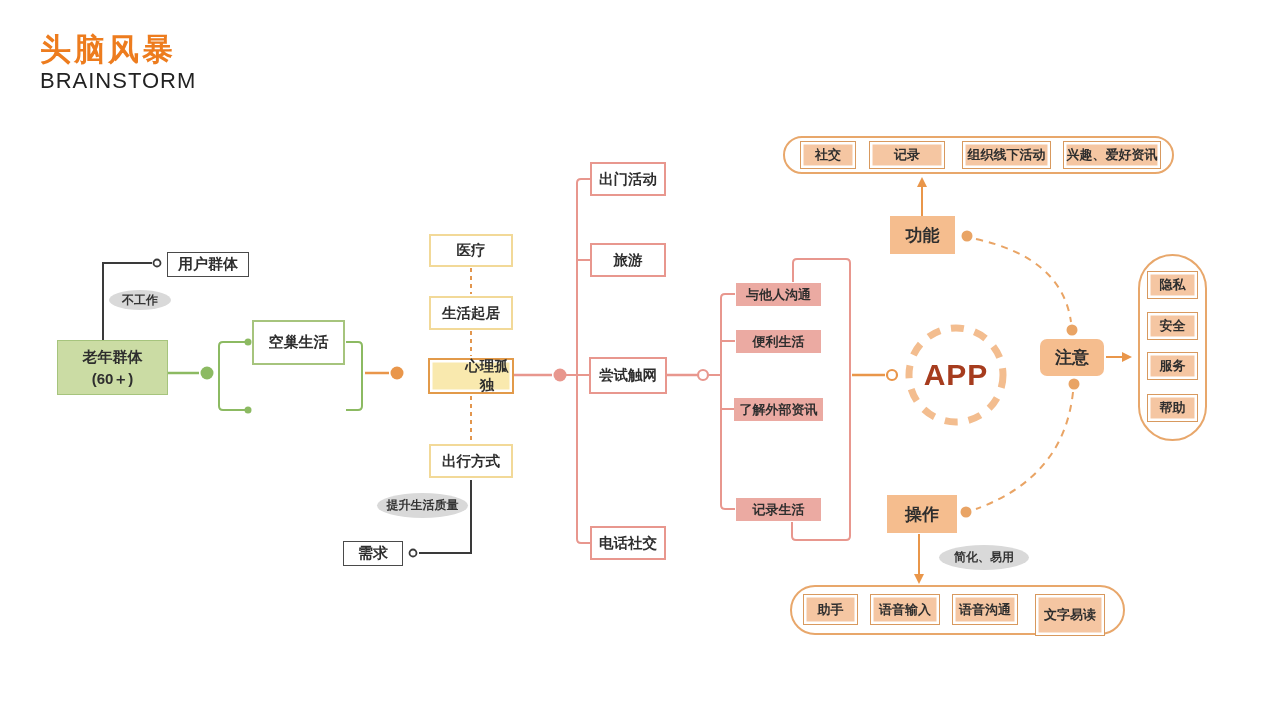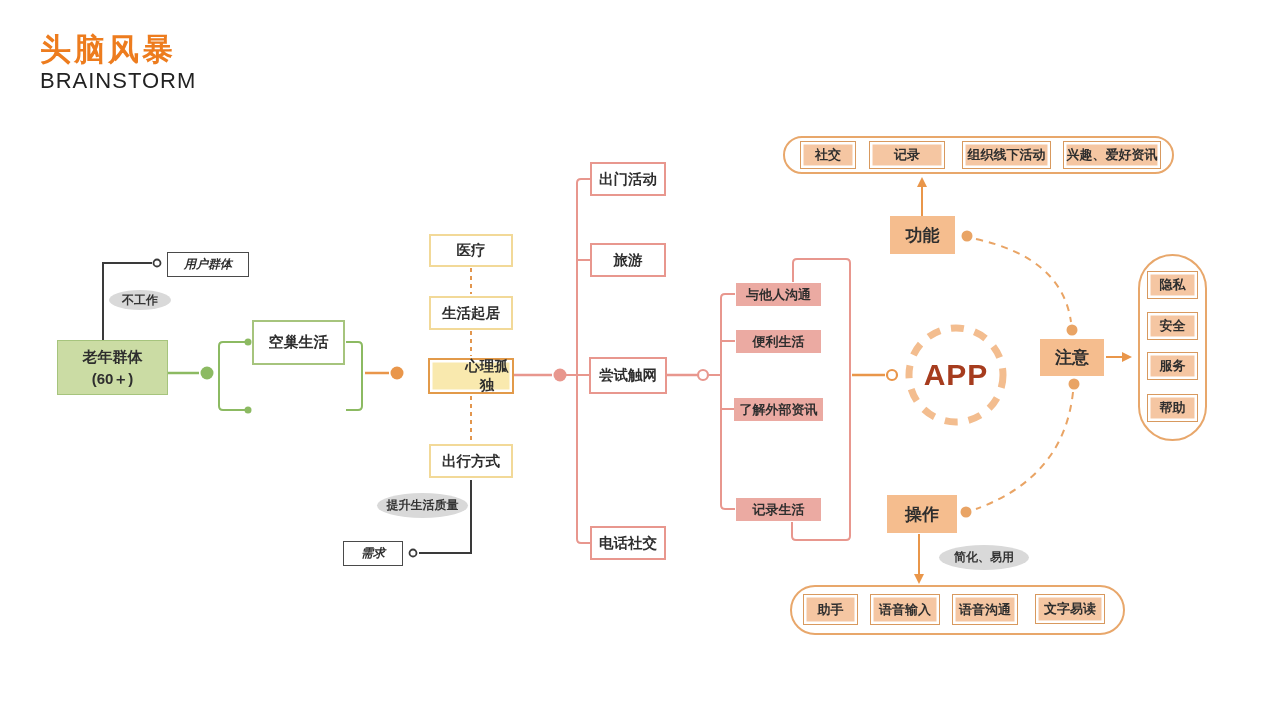--- a/index.html
+++ b/index.html
@@ -4,21 +4,21 @@
 <style>
   html,body{margin:0;padding:0;background:#ffffff;}
   .stage{position:relative;width:1280px;height:720px;background:#ffffff;overflow:hidden;
          font-family:"Liberation Sans","DejaVu Sans",sans-serif;color:#2e2e2e;}
   .abs{position:absolute;box-sizing:border-box;display:flex;align-items:center;justify-content:center;text-align:center;}
   svg.connectors{position:absolute;left:0;top:0;width:1280px;height:720px;}
 
   .title-cn{font-size:31px;font-weight:bold;letter-spacing:3px;color:#ED7C1E;}
   .title-en{font-size:22px;font-weight:normal;letter-spacing:1px;color:#222222;}
 
-  .box-dark{background:#fff;border:1.5px solid #4a4a4a;font-size:12px;font-weight:bold;font-style:italic;}
+  .box-dark{background:#fff;border:1.5px solid #4a4a4a;font-size:15px;font-weight:bold;}
   .ellipse-gray{background:#d9d9d9;border-radius:50%;font-size:12px;font-weight:bold;color:#333;}
 
   .box-green-fill{background:#cbdca4;border:1.5px solid #a6c47d;font-size:15px;font-weight:bold;line-height:1.45;}
   .box-green{background:#fff;border:2px solid #a6c47d;font-size:15px;font-weight:bold;}
 
   .box-yellow{background:#fff;border:2px solid #f2d998;font-size:14.5px;font-weight:bold;}
   .box-yellow-hl{background:#f9e9ae;border:2px solid #e29a4a;box-shadow:inset 0 0 0 2.5px #ffffff;font-size:14.5px;font-weight:bold;padding-left:32px;}
 
   .box-pink{background:#fff;border:2.5px solid #e8978e;font-size:14.5px;font-weight:bold;}
   .chip-pink{background:#ebaaa2;font-size:13px;font-weight:bold;}
@@ -121,28 +121,28 @@
 
   <div class="abs app-label" style="left:906px;top:325px;width:100px;height:100px;">APP</div>
 
   <div class="abs box-orange" style="left:890px;top:216px;width:65px;height:38px;">功能</div>
   <div class="abs pill" style="left:783px;top:136px;width:391px;height:38px;border-radius:19px;"></div>
   <div class="abs chip-orange" style="left:800px;top:141px;width:56px;height:28px;">社交</div>
   <div class="abs chip-orange" style="left:869px;top:141px;width:76px;height:28px;">记录</div>
   <div class="abs chip-orange" style="left:962px;top:141px;width:89px;height:28px;">组织线下活动</div>
   <div class="abs chip-orange" style="left:1063px;top:141px;width:98px;height:28px;">兴趣、爱好资讯</div>
 
-  <div class="abs box-orange" style="left:1040px;top:339px;width:64px;height:37px;">注意</div>
+  <div class="abs box-orange" style="left:1040px;top:339px;width:64px;height:37px;border-radius:7px;">注意</div>
   <div class="abs pill" style="left:1138px;top:254px;width:69px;height:187px;border-radius:35px;"></div>
   <div class="abs chip-orange" style="left:1147px;top:271px;width:51px;height:28px;">隐私</div>
   <div class="abs chip-orange" style="left:1147px;top:312px;width:51px;height:28px;">安全</div>
   <div class="abs chip-orange" style="left:1147px;top:352px;width:51px;height:28px;">服务</div>
   <div class="abs chip-orange" style="left:1147px;top:394px;width:51px;height:28px;">帮助</div>
 
   <div class="abs box-orange" style="left:887px;top:495px;width:70px;height:38px;">操作</div>
   <div class="abs ellipse-gray" style="left:939px;top:545px;width:90px;height:25px;">简化、易用</div>
   <div class="abs pill" style="left:790px;top:585px;width:335px;height:50px;border-radius:25px;"></div>
   <div class="abs chip-orange" style="left:803px;top:594px;width:55px;height:31px;">助手</div>
   <div class="abs chip-orange" style="left:870px;top:594px;width:70px;height:31px;">语音输入</div>
   <div class="abs chip-orange" style="left:952px;top:594px;width:66px;height:31px;">语音沟通</div>
-  <div class="abs chip-orange" style="left:1035px;top:594px;width:70px;height:30px;">文字易读</div>
+  <div class="abs chip-orange" style="left:1035px;top:594px;width:70px;height:42px;">文字易读</div>
 
 </div>
 
 </body></html>

